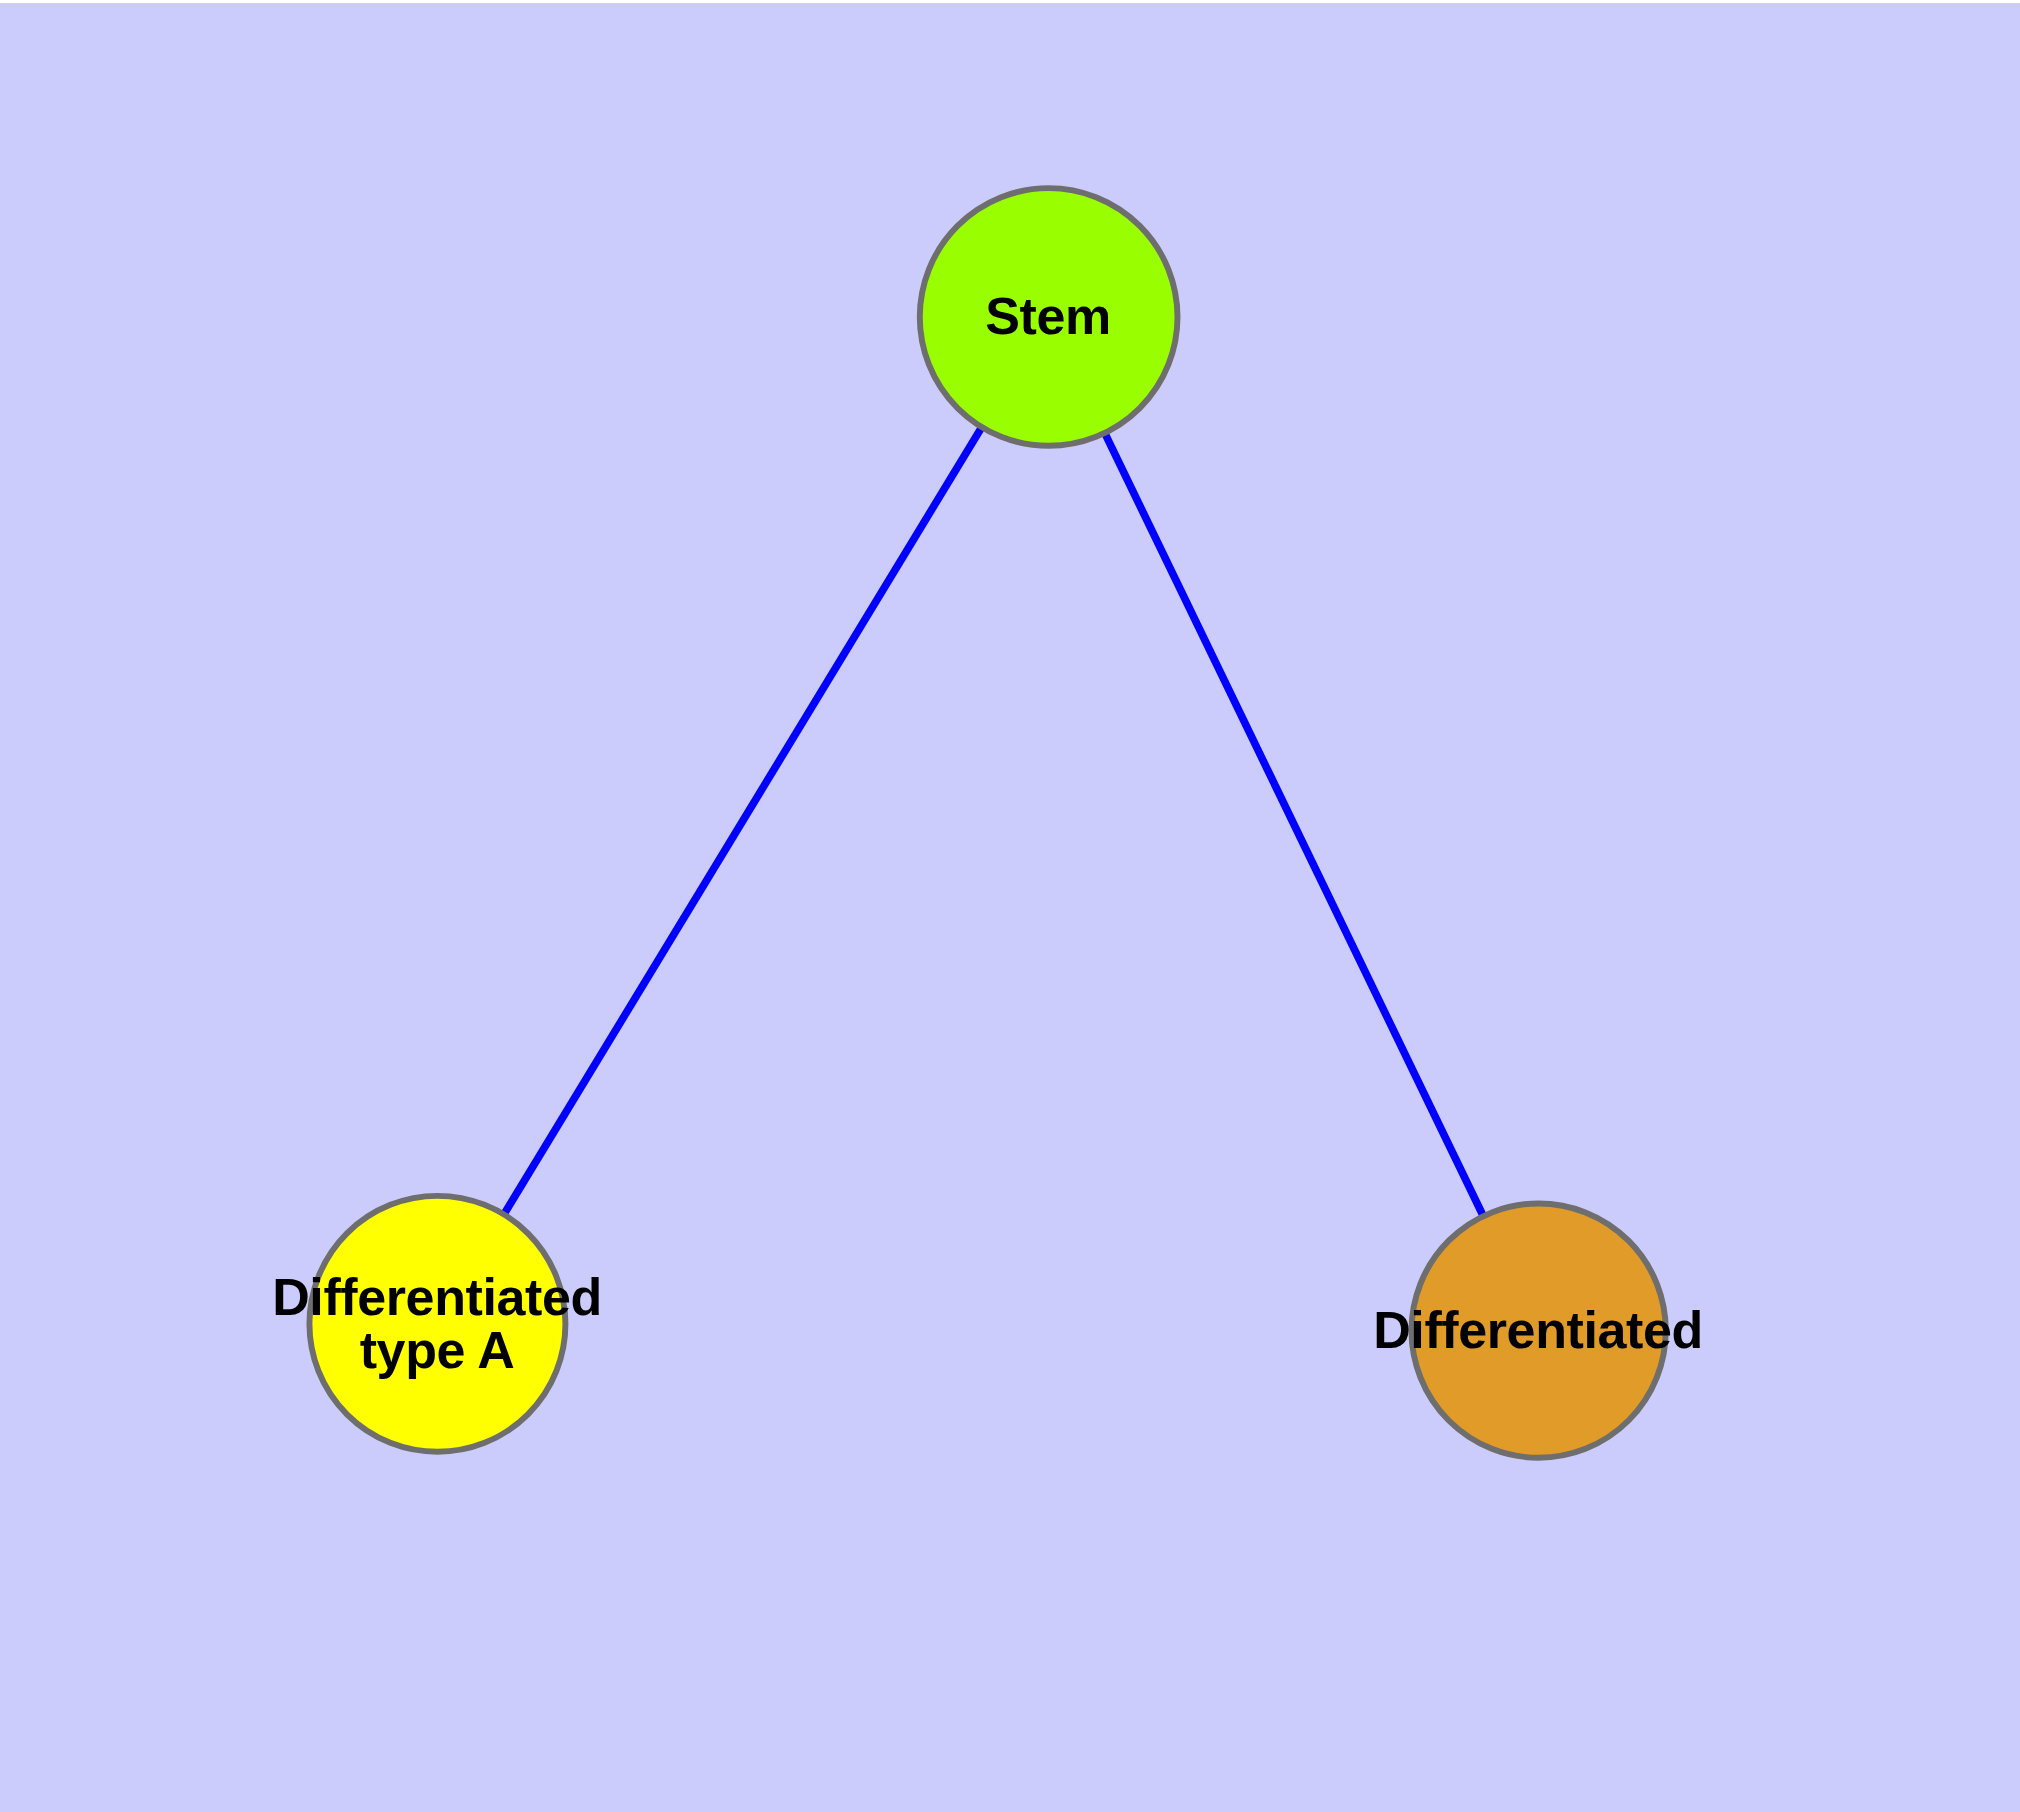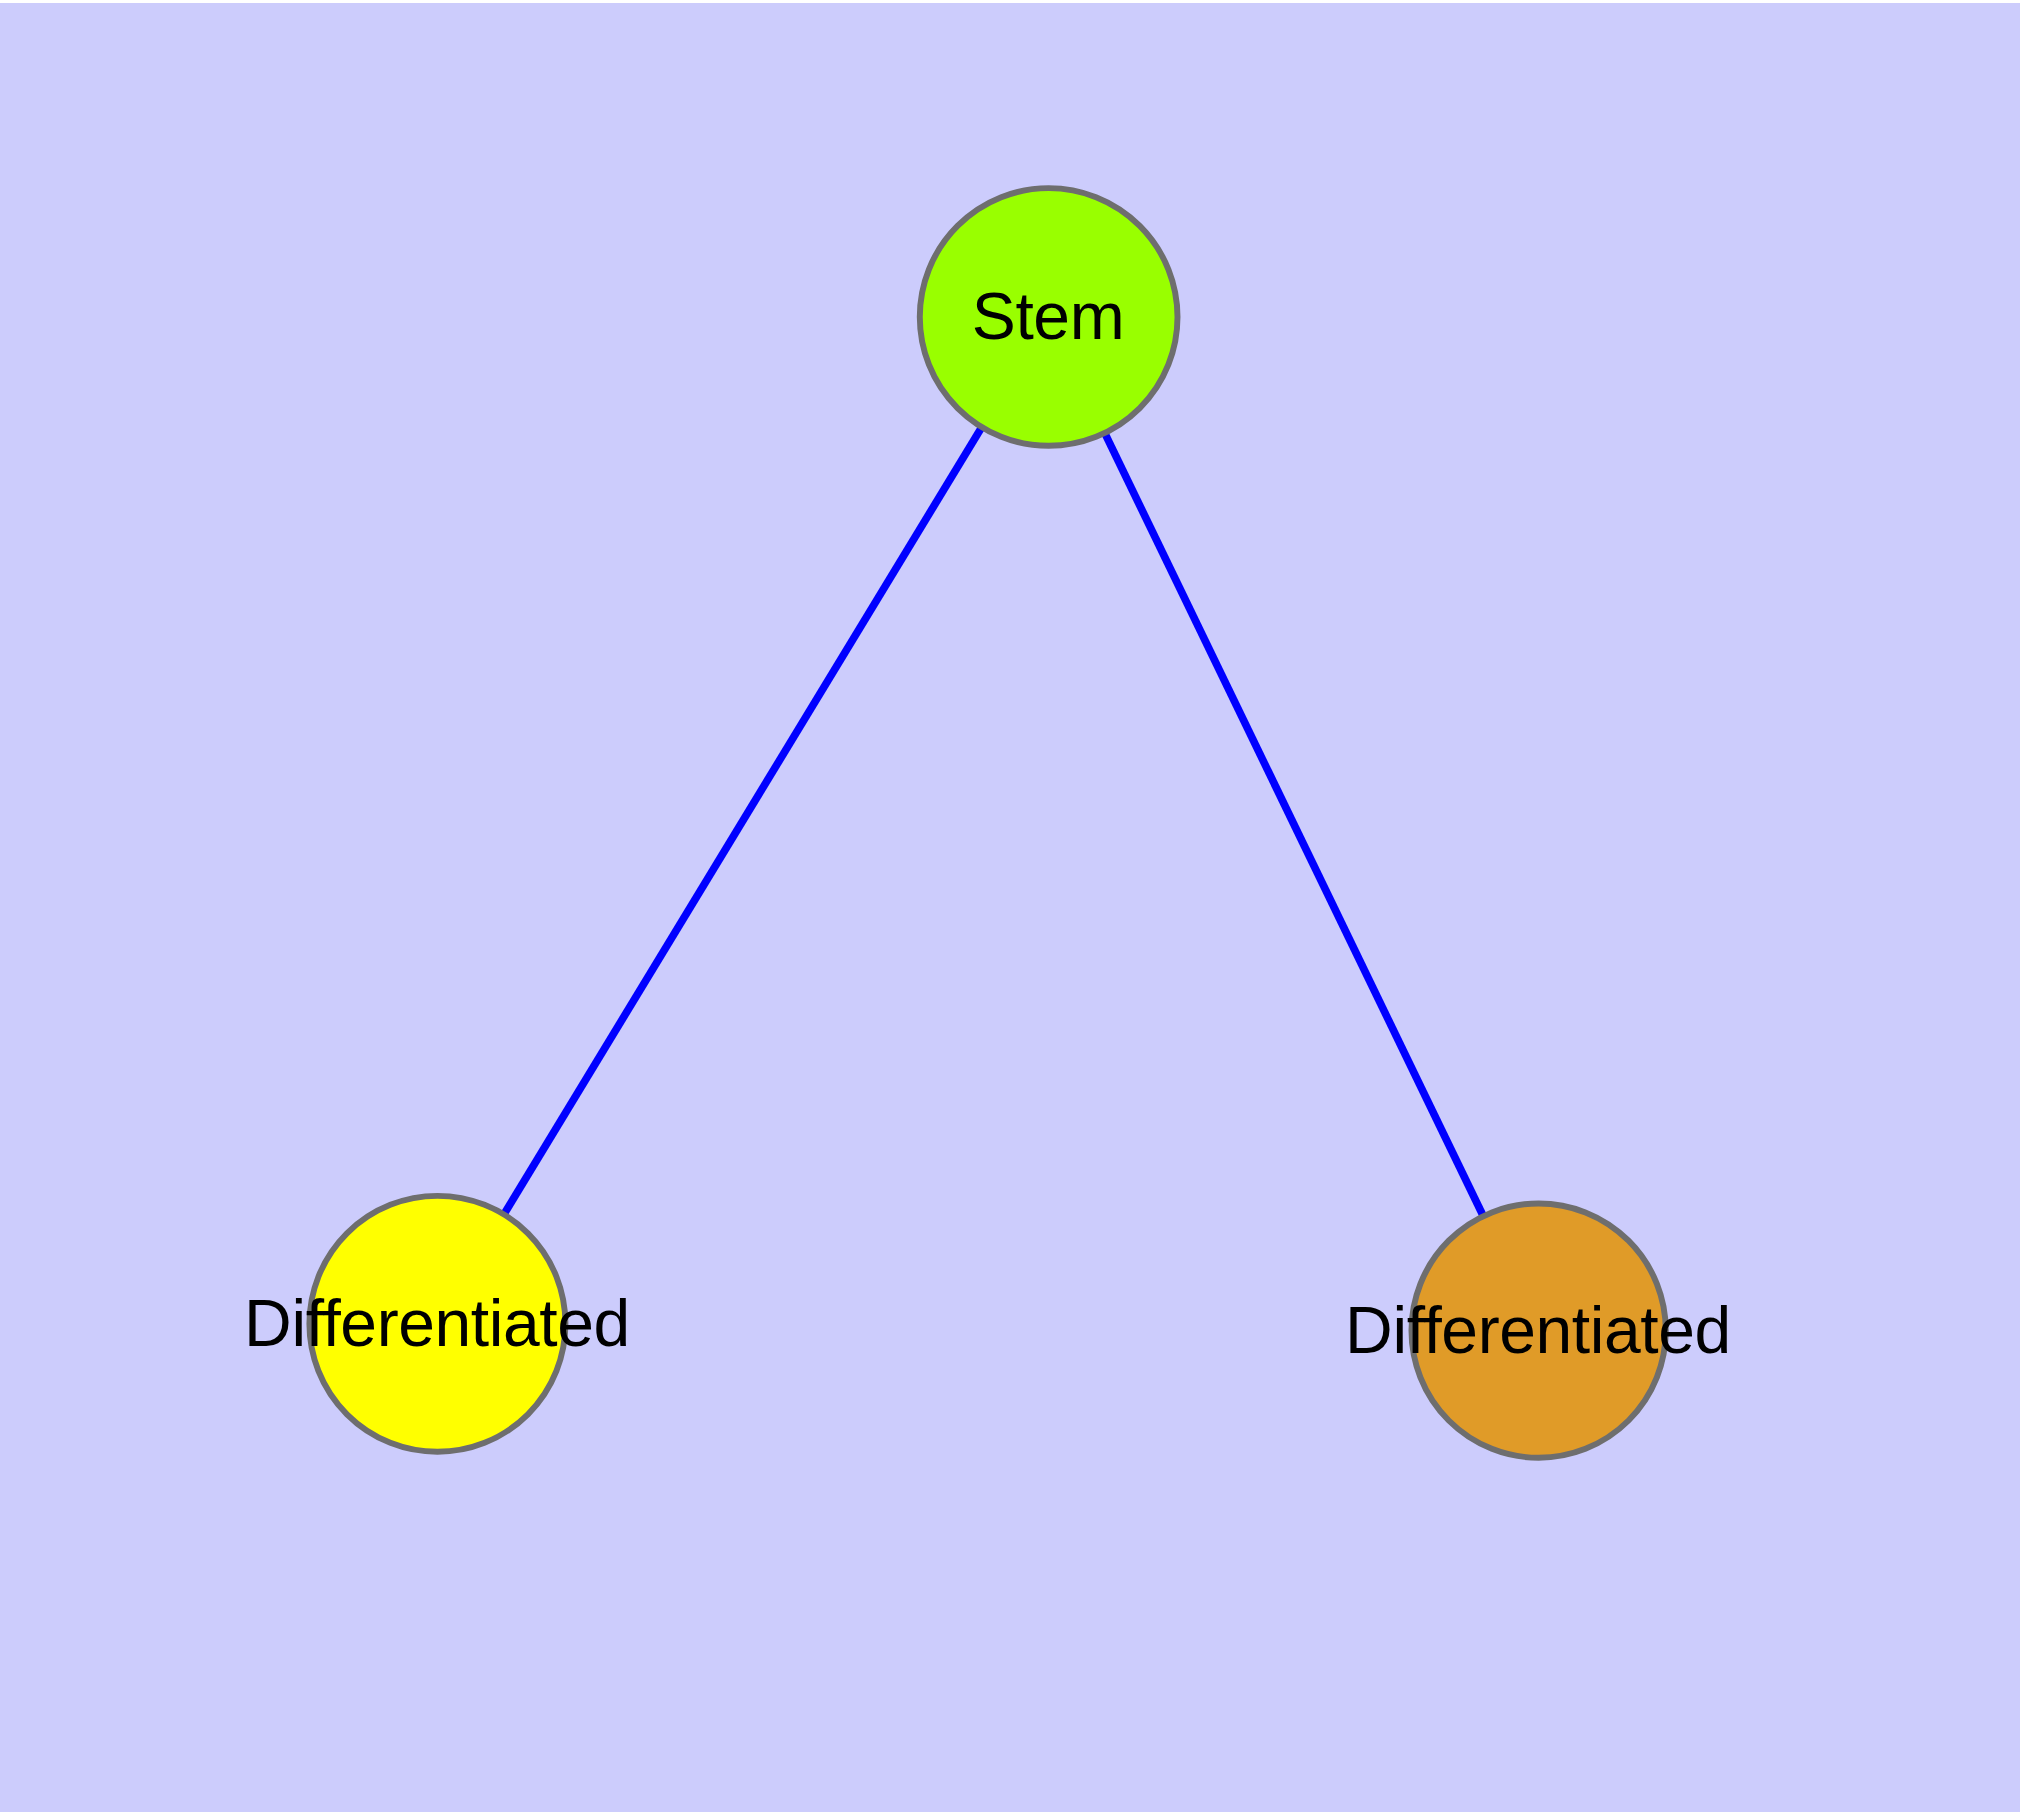--- a/index.html
+++ b/index.html
@@ -30,22 +30,22 @@
     position: absolute;
     left: 0;
     top: 0;
     width: 2021px;
     height: 1812px;
   }
   .node-label {
     position: absolute;
     text-align: center;
     color: #000000;
-    font-weight: normal;
-    font-size: 66px;
+    font-weight: bold;
+    font-size: 52px;
     line-height: 1.02;
     white-space: nowrap;
     letter-spacing: -0.4px;
     transform: translate(-50%, -50%);
     pointer-events: none;
   }
 </style>
 </head>
 <body>
 
@@ -66,20 +66,21 @@
       <circle id="node-2" cx="1815" cy="1570" r="150" fill="#e09b28" stroke="#6e6e6e" stroke-width="7"></circle>
     </g>
   </svg>
 
   <div class="node-label" id="label-0" style="left: 1048px; top: 317px; color: rgb(0, 0, 0);">
     <div>Stem</div>
   </div>
 
   <div class="node-label" id="label-1" style="left: 437px; top: 1324px; color: rgb(0, 0, 0);">
     <div>Differentiated</div>
+    <div>type A</div>
   </div>
 
   <div class="node-label" id="label-2" style="left: 1538px; top: 1331px; color: rgb(0, 0, 0);">
     <div>Differentiated</div>
   </div>
 
 </div>
 
 
 </body></html>

